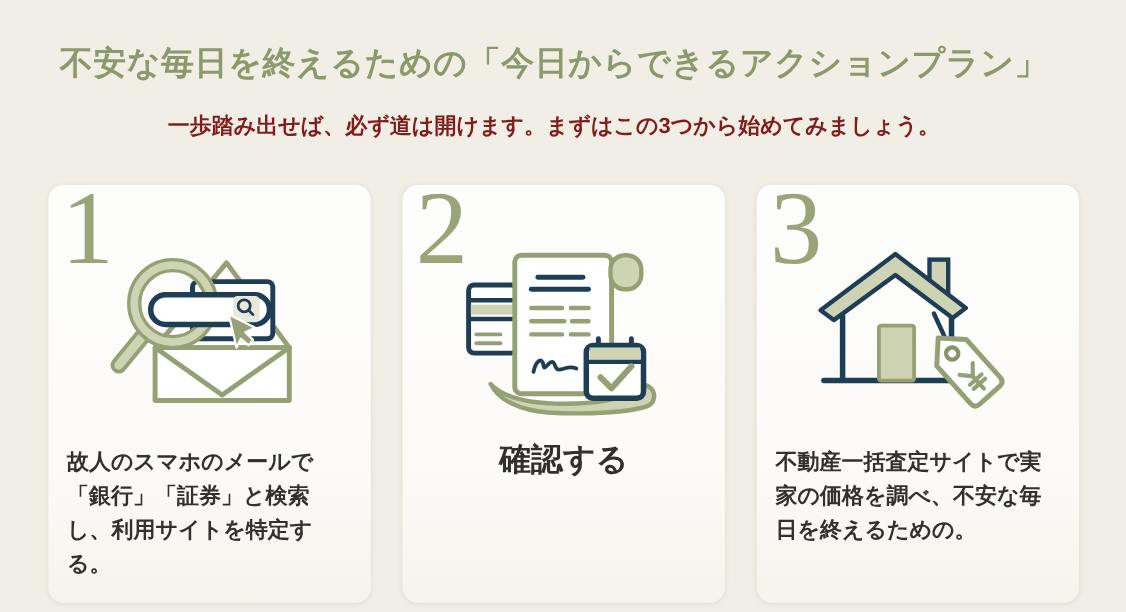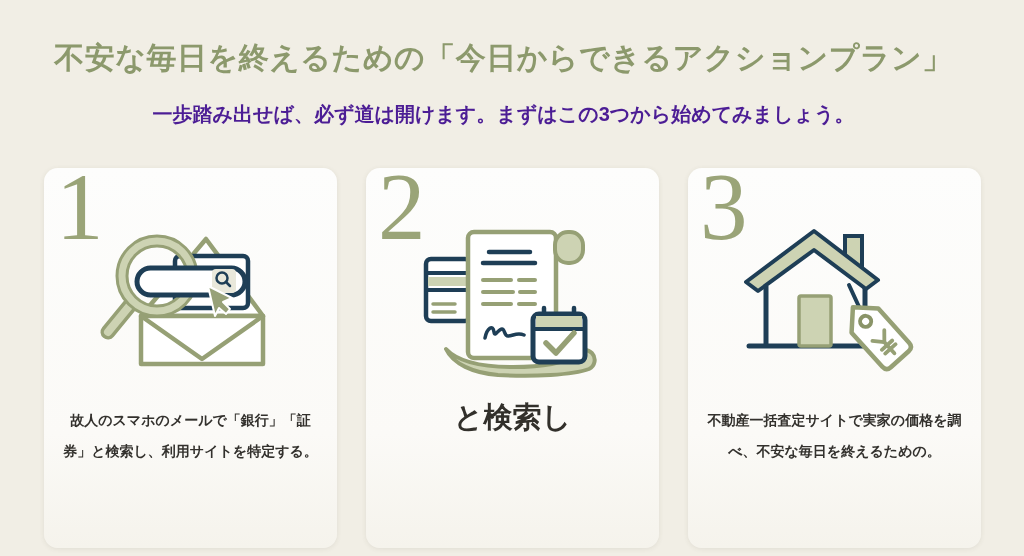--- a/index.html
+++ b/index.html
@@ -9,21 +9,21 @@
     font-family:"Liberation Sans","DejaVu Sans",sans-serif;
     overflow:hidden;
   }
   .page{position:relative;width:1007px;height:556px;}
   .hdr{text-align:center;padding-top:38px;}
   .title{
     margin:0;font-size:30px;font-weight:700;letter-spacing:.5px;
     color:#8c996c;line-height:1.35;
   }
   .subtitle{
-    margin:22px 0 0;font-size:20px;font-weight:700;color:#4c1d95;
+    margin:22px 0 0;font-size:20px;font-weight:700;color:#7f1d1d;
   }
   .cards{
     position:absolute;left:44px;top:168px;
     display:flex;gap:29px;
   }
   .card{
     width:293px;height:380px;box-sizing:border-box;
     background:linear-gradient(180deg,#fdfdfc 0%,#fbfaf7 70%,#f5f3ec 100%);
     border-radius:14px;
     box-shadow:0 1px 5px rgba(80,75,55,.10);
@@ -35,22 +35,22 @@
     font-size:95px;line-height:1;color:#9aa478;
   }
   .icon{width:200px;height:180px;margin:44px auto 0;}
   .icon svg{display:block;width:100%;height:100%;}
   .heading{
     margin:6px 0 0;text-align:center;
     font-size:29px;font-weight:700;color:#32302b;
   }
   .body{
     margin:13px 17px 0;
-    font-size:14px;line-height:31px;font-weight:600;
-    color:#33312d;text-align:center;
+    font-size:20px;line-height:31px;font-weight:600;
+    color:#33312d;text-align:left;
   }
 </style>
 </head>
 <body>
 
 <div class="page">
 
   <div class="hdr">
     <h1 class="title">不安な毎日を終えるための「今日からできるアクションプラン」</h1>
     <p class="subtitle">一歩踏み出せば、必ず道は開けます。まずはこの3つから始めてみましょう。</p>
@@ -119,21 +119,21 @@
           <path d="M33,137 C45,150 70,155 100,155 C125,155 150,152 163,143 A10,10 0 1 1 176,157 C160,163 120,165 85,163 C60,161 40,152 33,137 Z" fill="#cdd3b3" stroke="#96a075" stroke-width="4" stroke-linejoin="round"></path>
 
           <line x1="131" y1="96" x2="131" y2="106" stroke="#1e3e56" stroke-width="4.5" stroke-linecap="round"></line>
           <line x1="161" y1="96" x2="161" y2="106" stroke="#1e3e56" stroke-width="4.5" stroke-linecap="round"></line>
           <rect x="120" y="102" width="52" height="48" rx="6" fill="#ffffff" stroke="#1e3e56" stroke-width="5"></rect>
           <path d="M123,104 h46 v11 h-46 z" fill="#cdd3b3"></path>
           <line x1="120" y1="117" x2="172" y2="117" stroke="#1e3e56" stroke-width="4"></line>
           <path d="M133,131 l10,10 l18,-20" fill="none" stroke="#96a075" stroke-width="5.5" stroke-linecap="round" stroke-linejoin="round"></path>
         </svg>
       </div>
-      <h2 class="heading">と検索し</h2>
+      <h2 class="heading">確認する</h2>
     </section>
 
     <section class="card">
       <div class="num">3</div>
       <div class="icon">
         <svg viewBox="0 0 200 180" xmlns="http://www.w3.org/2000/svg">
 
           <rect x="110" y="24" width="17" height="32" fill="#cdd3b3" stroke="#1e3e56" stroke-width="4"></rect>
 
           <line x1="31" y1="74" x2="31" y2="134" stroke="#1e3e56" stroke-width="5"></line>

